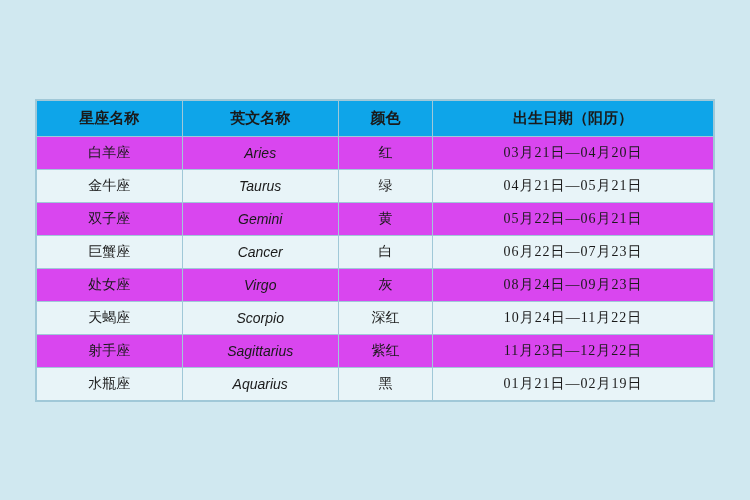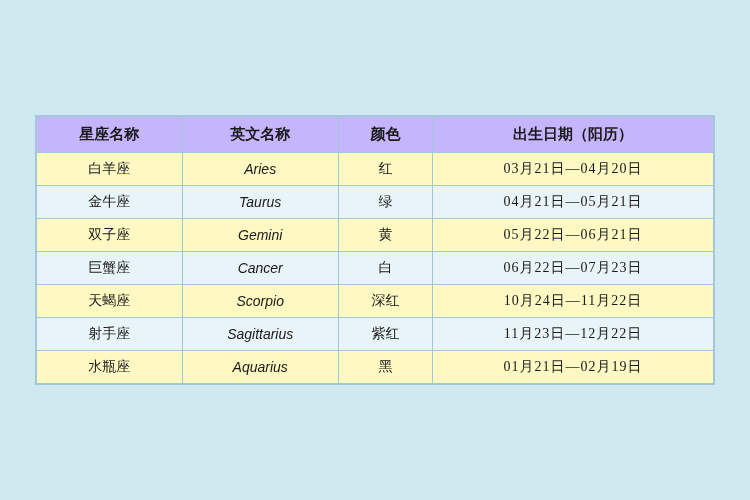--- a/index.html
+++ b/index.html
@@ -23,34 +23,34 @@
       border: 1px solid #a0c8d8;
       width: 680px;
     }
 
     table {
       width: 100%;
       border-collapse: collapse;
     }
 
     thead tr {
-      background-color: #c4b5fd;
+      background-color: #0ea5e9;
     }
 
     thead th {
       border: 1px solid #a0c8d8;
       padding: 8px 12px;
       text-align: center;
       font-size: 15px;
       font-weight: bold;
       color: #1a1a1a;
     }
 
     tbody tr {
-      background-color: #fef9c3;
+      background-color: #d946ef;
     }
 
     tbody tr:nth-child(even) {
       background-color: #e8f4f8;
     }
 
     tbody td {
       border: 1px solid #a0c8d8;
       padding: 7px 12px;
       text-align: center;
@@ -101,20 +101,26 @@
           <td>黄</td>
           <td>05月22日—06月21日</td>
         </tr>
         <tr>
           <td>巨蟹座</td>
           <td>Cancer</td>
           <td>白</td>
           <td>06月22日—07月23日</td>
         </tr>
         <tr>
+          <td>处女座</td>
+          <td>Virgo</td>
+          <td>灰</td>
+          <td>08月24日—09月23日</td>
+        </tr>
+        <tr>
           <td>天蝎座</td>
           <td>Scorpio</td>
           <td>深红</td>
           <td>10月24日—11月22日</td>
         </tr>
         <tr>
           <td>射手座</td>
           <td>Sagittarius</td>
           <td>紫红</td>
           <td>11月23日—12月22日</td>

